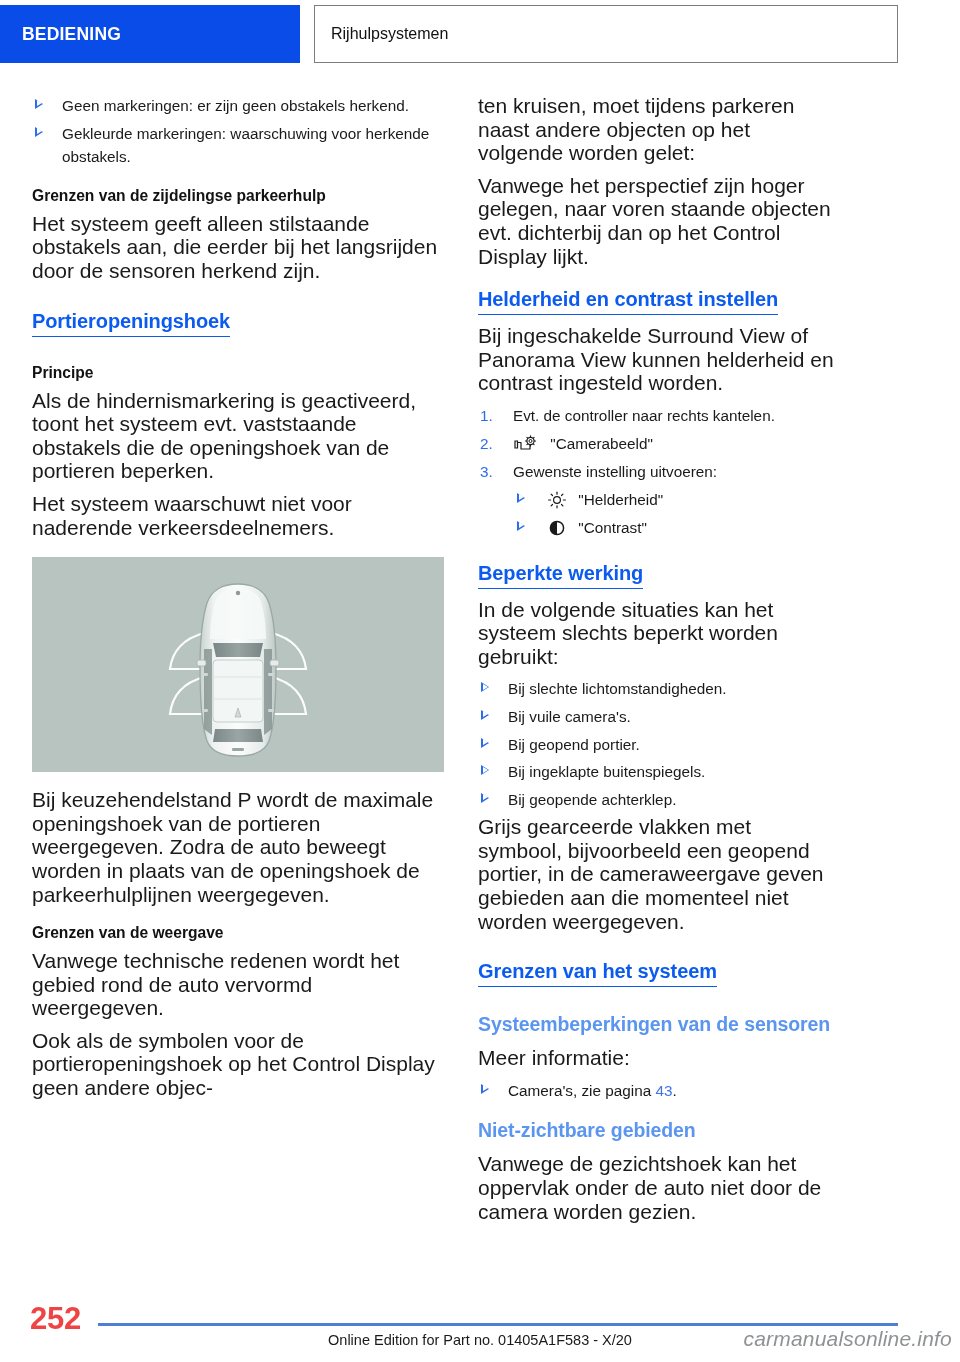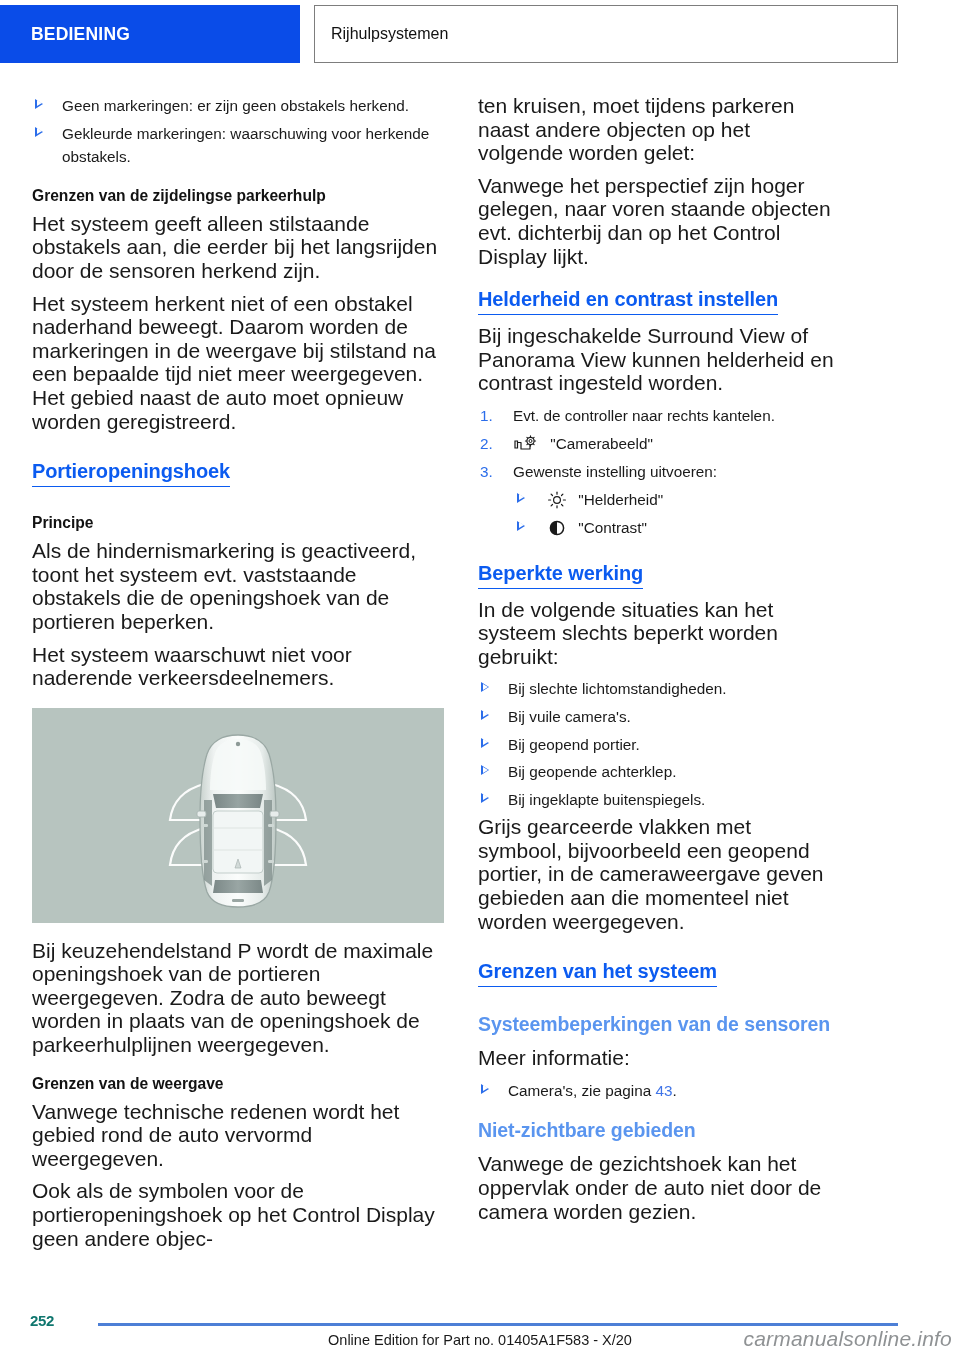--- a/index.html
+++ b/index.html
@@ -27,21 +27,21 @@
     width: 898px;
     height: 58px;
     display: flex;
     align-items: stretch;
   }
   .header-chapter {
     width: 300px;
     background: #0a4ce8;
     display: flex;
     align-items: center;
-    padding-left: 31px;
+    padding-left: 22px;
   }
   .header-chapter-text {
     color: #ffffff;
     font-size: 17.5px;
     font-weight: bold;
     letter-spacing: 0.2px;
   }
   .header-section {
     flex: 1;
     margin-left: 14px;
@@ -213,24 +213,24 @@
 
   
   .footer {
     position: absolute;
     left: 0; bottom: 0;
     width: 960px;
     height: 80px;
   }
   .footer-pagenum {
     position: absolute;
-    left: 30px; top: 30px;
-    font-size: 15px;
+    left: 30px; top: 19px;
+    font-size: 31px;
     font-weight: bold;
-    color: #0f766e;
+    color: #ef4444;
     letter-spacing: -0.3px;
   }
   .footer-rule {
     position: absolute;
     left: 98px; top: 41px;
     width: 800px;
     height: 2.5px;
     background: #4d7fd6;
   }
   .footer-edition {
@@ -276,21 +276,20 @@
         <li>
           <span class="tri"></span>
           <span>Gekleurde markeringen: waarschuwing voor herkende obstakels.</span>
         </li>
       </ul>
 
       <h3 class="bold">Grenzen van de zijdelingse parkeerhulp</h3>
 
       <p class="body">Het systeem geeft alleen stilstaande obstakels aan, die eerder bij het langsrijden door de sensoren herkend zijn.</p>
 
-      <p class="body">Het systeem herkent niet of een obstakel naderhand beweegt. Daarom worden de markeringen in de weergave bij stilstand na een bepaalde tijd niet meer weergegeven. Het gebied naast de auto moet opnieuw worden geregistreerd.</p>
 
       <h1 class="blue">Portieropeningshoek</h1>
 
       <h3 class="bold">Principe</h3>
 
       <p class="body">Als de hindernismarkering is geactiveerd, toont het systeem evt. vaststaande obstakels die de openingshoek van de portieren beperken.</p>
 
       <p class="body">Het systeem waarschuwt niet voor naderende verkeersdeelnemers.</p>
 
       
@@ -468,25 +467,25 @@
         <li>
           <span class="tri"></span>
           <span>Bij vuile camera's.</span>
         </li>
         <li>
           <span class="tri"></span>
           <span>Bij geopend portier.</span>
         </li>
         <li>
           <span class="tri"></span>
+          <span>Bij ingeklapte buitenspiegels.</span>
+        </li>
+        <li>
+          <span class="tri"></span>
           <span>Bij geopende achterklep.</span>
-        </li>
-        <li>
-          <span class="tri"></span>
-          <span>Bij ingeklapte buitenspiegels.</span>
         </li>
       </ul>
 
       <p class="body">Grijs gearceerde vlakken met symbool, bijvoorbeeld een geopend portier, in de cameraweergave geven gebieden aan die momenteel niet worden weergegeven.</p>
 
       <h1 class="blue">Grenzen van het systeem</h1>
 
       <h2 class="lightblue">Systeembeperkingen van de sensoren</h2>
 
       <p class="body">Meer informatie:</p>

